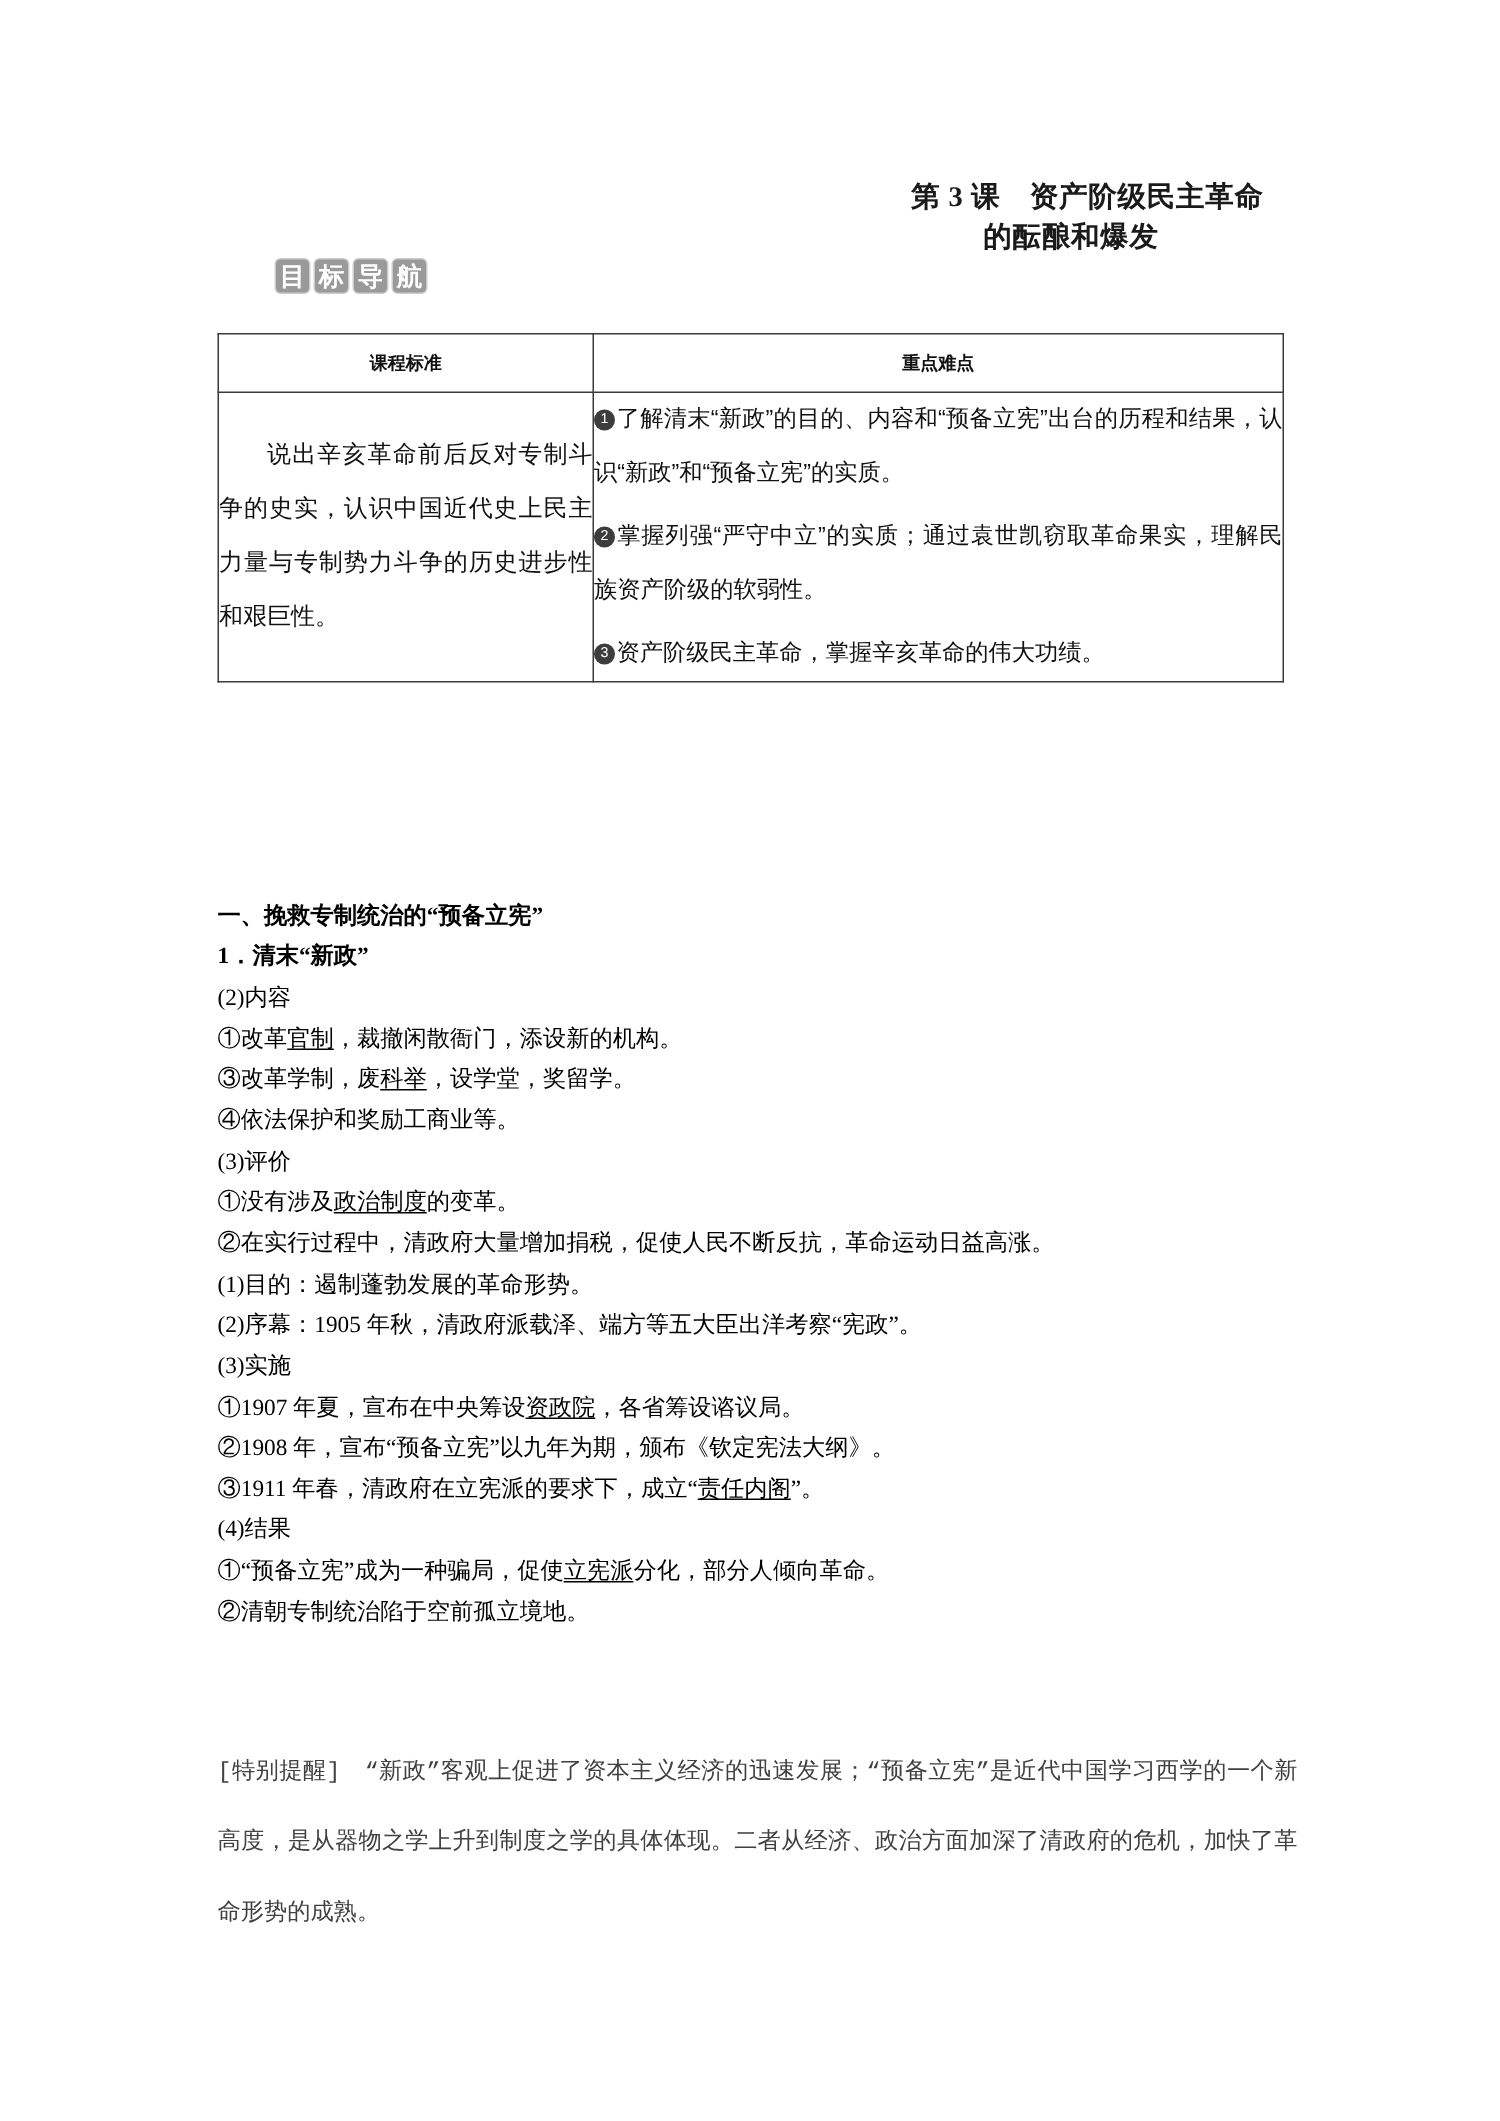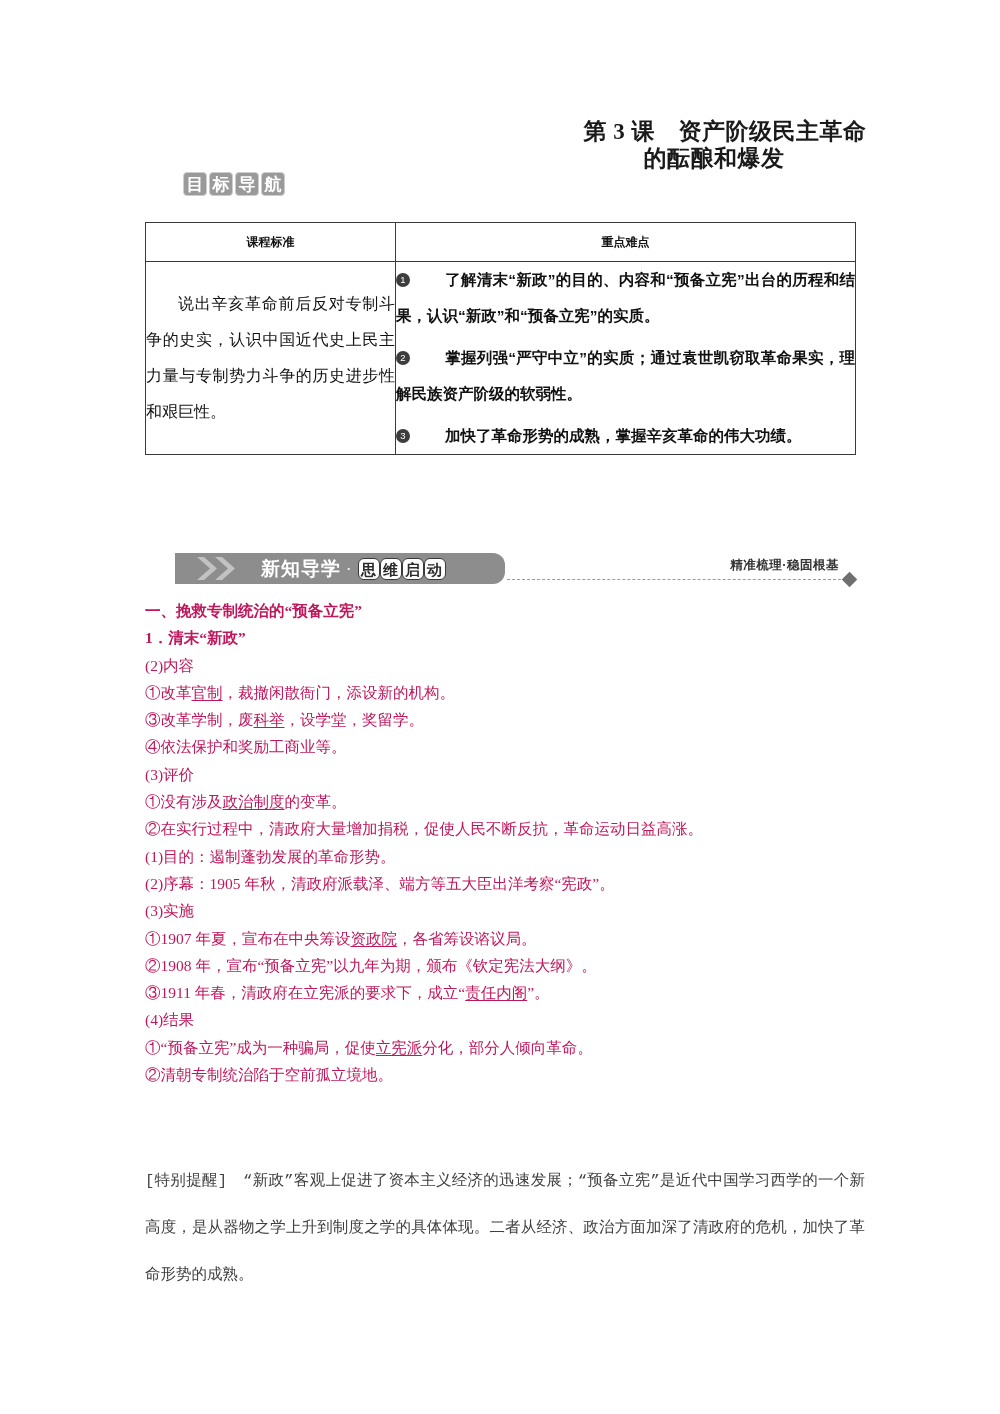--- a/index.html
+++ b/index.html
@@ -22,21 +22,21 @@
     height: 1414px;
   }
 
   
   .chapter-title {
     position: absolute;
     left: 560px;
     top: 118px;
     width: 330px;
     text-align: center;
-    font-size: 23px;
+    font-size: 19px;
     font-weight: bold;
     line-height: 27px;
     letter-spacing: 0.5px;
     color: #1a1a1a;
     font-family: Liberation Serif, serif;
   }
   .chapter-title .line2 {
     display: block;
     margin-left: -22px;
   }
@@ -116,21 +116,21 @@
     line-height: 14px;
     border-radius: 50%;
     background: #3d3d3d;
     color: #ffffff;
     font-size: 9.5px;
     text-align: center;
     font-family: "Liberation Sans", sans-serif;
     vertical-align: 2px;
     margin-right: 1px;
   }
-  .hei { font-family: "Liberation Sans", "DejaVu Sans", sans-serif; font-weight: bold; margin-left: 34px; }
+  .hei { font-family: "Liberation Sans", "DejaVu Sans", sans-serif; font-weight: normal; }
 
   
   .banner {
     position: absolute;
     left: 175px;
     top: 553px;
     width: 680px;
     height: 34px;
   }
   .banner-bar {
@@ -209,21 +209,21 @@
   }
 
   
   .body-text {
     position: absolute;
     left: 145px;
     top: 597px;
     width: 720px;
     font-size: 15.5px;
     line-height: 27.3px;
-    color: #be185d;
+    color: #000000;
   }
   .body-text p {
     margin: 0;
     white-space: nowrap;
   }
   .body-text .b { font-weight: bold; }
   .body-text .u {
     text-decoration: underline;
     text-underline-offset: 2px;
   }
@@ -272,42 +272,27 @@
     </thead>
     <tbody>
       <tr>
         <td class="cell-left">
           <div class="indent">说出辛亥革命前后反对专制斗争的史实，认识中国近代史上民主力量与专制势力斗争的历史进步性和艰巨性。</div>
         </td>
         <td class="cell-right">
           <div id="keypoints">
               <p class="kp-item"><span class="numdot">1</span><span class="hei">了解清末“新政”的目的、内容和“预备立宪”出台的历程和结果，认识“新政”和“预备立宪”的实质。</span></p>
               <p class="kp-item"><span class="numdot">2</span><span class="hei">掌握列强“严守中立”的实质；通过袁世凯窃取革命果实，理解民族资产阶级的软弱性。</span></p>
-              <p class="kp-item"><span class="numdot">3</span><span class="hei">加快了革命形势的成熟，掌握辛亥革命的伟大功绩。</span></p>
+              <p class="kp-item"><span class="numdot">3</span><span class="hei">资产阶级民主革命，掌握辛亥革命的伟大功绩。</span></p>
             </div>
         </td>
       </tr>
     </tbody>
   </table>
 
-  <div class="banner">
-    <div class="banner-bar"></div>
-    <svg class="chevrons" viewBox="0 0 52 23">
-      <polygon points="0,0 13,11.5 0,23 7,23 20,11.5 7,0" fill="#c2c2c2"></polygon>
-      <polygon points="18,0 31,11.5 18,23 25,23 38,11.5 25,0" fill="#c2c2c2"></polygon>
-    </svg>
-    <div class="banner-title">
-      <span>新知导学</span>
-      <span class="banner-dot">·</span>
-      <span id="banner-boxes"><span class="boxch">思</span><span class="boxch">维</span><span class="boxch">启</span><span class="boxch">动</span></span>
-    </div>
-    <div class="banner-rule"></div>
-    <div class="banner-note">精准梳理·稳固根基</div>
-    <div class="banner-diamond"></div>
-  </div>
 
   <div class="body-text" id="body-text">
       <p class="b"><span>一、挽救专制统治的“预备立宪”</span></p>
       <p class="b"><span>1．清末“新政”</span></p>
       <p><span>(2)内容</span></p>
       <p><span>①改革</span><span class="u">官制</span><span>，裁撤闲散衙门，添设新的机构。</span></p>
       <p><span>③改革学制，废</span><span class="u">科举</span><span>，设学堂，奖留学。</span></p>
       <p><span>④依法保护和奖励工商业等。</span></p>
       <p><span>(3)评价</span></p>
       <p><span>①没有涉及</span><span class="u">政治制度</span><span>的变革。</span></p>

